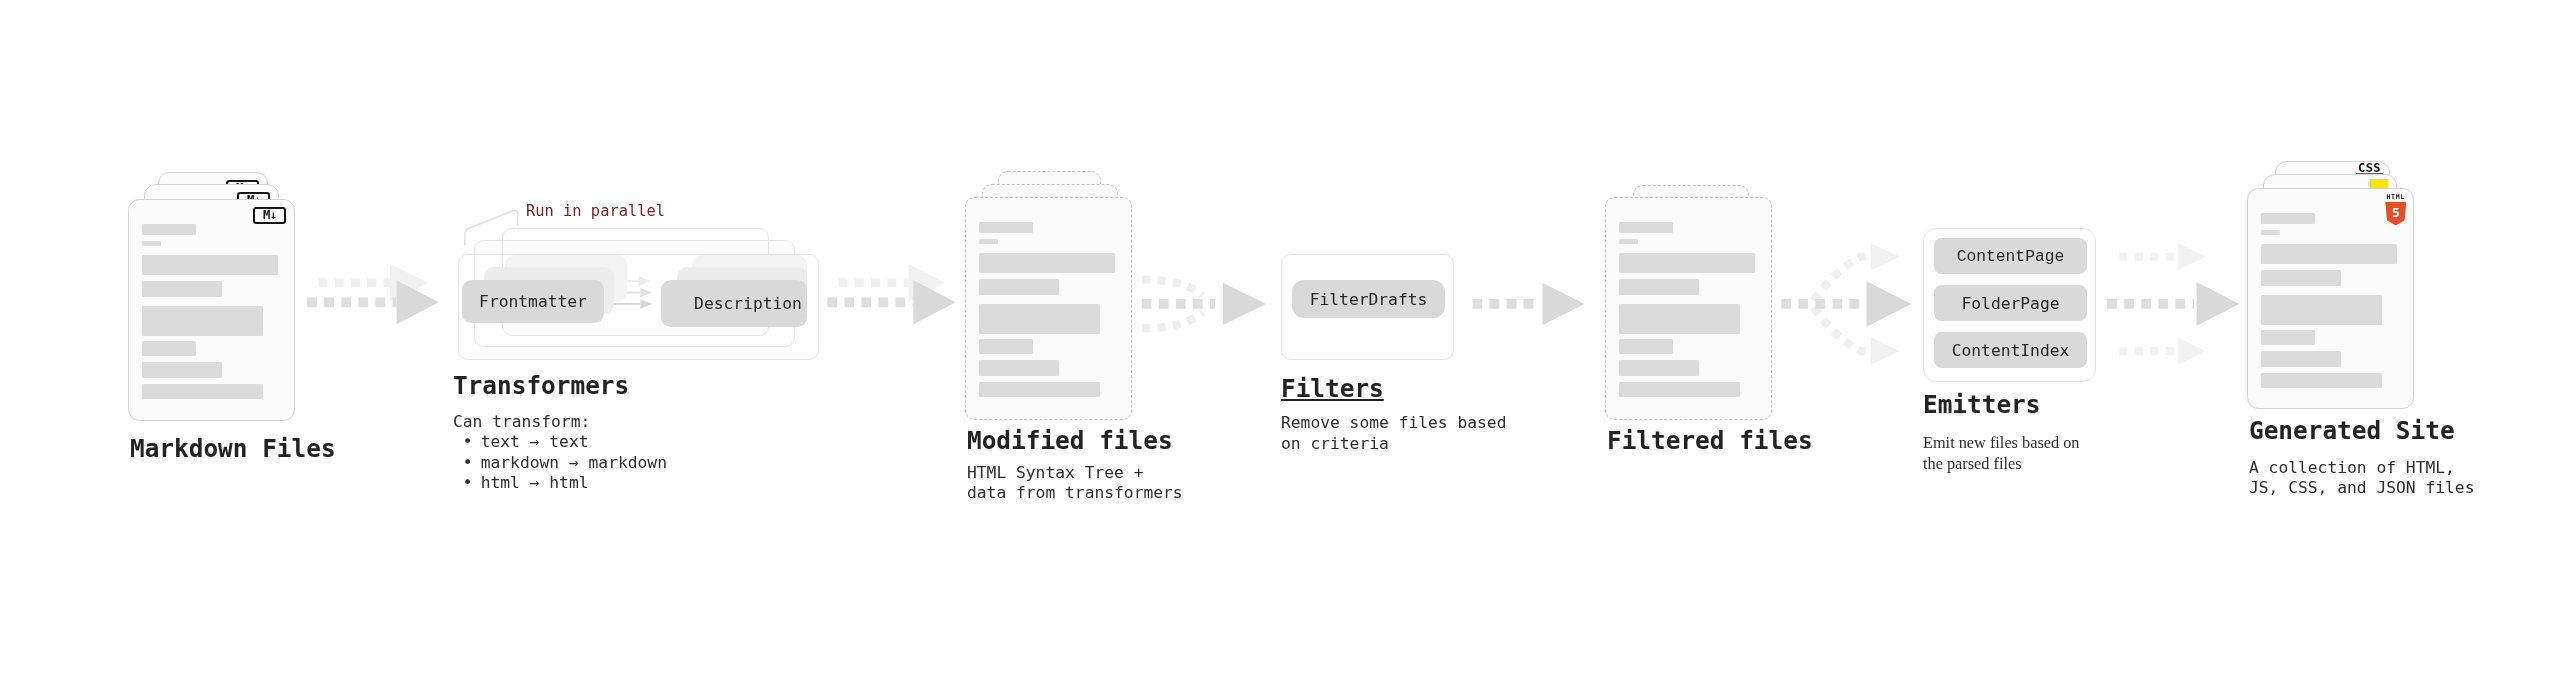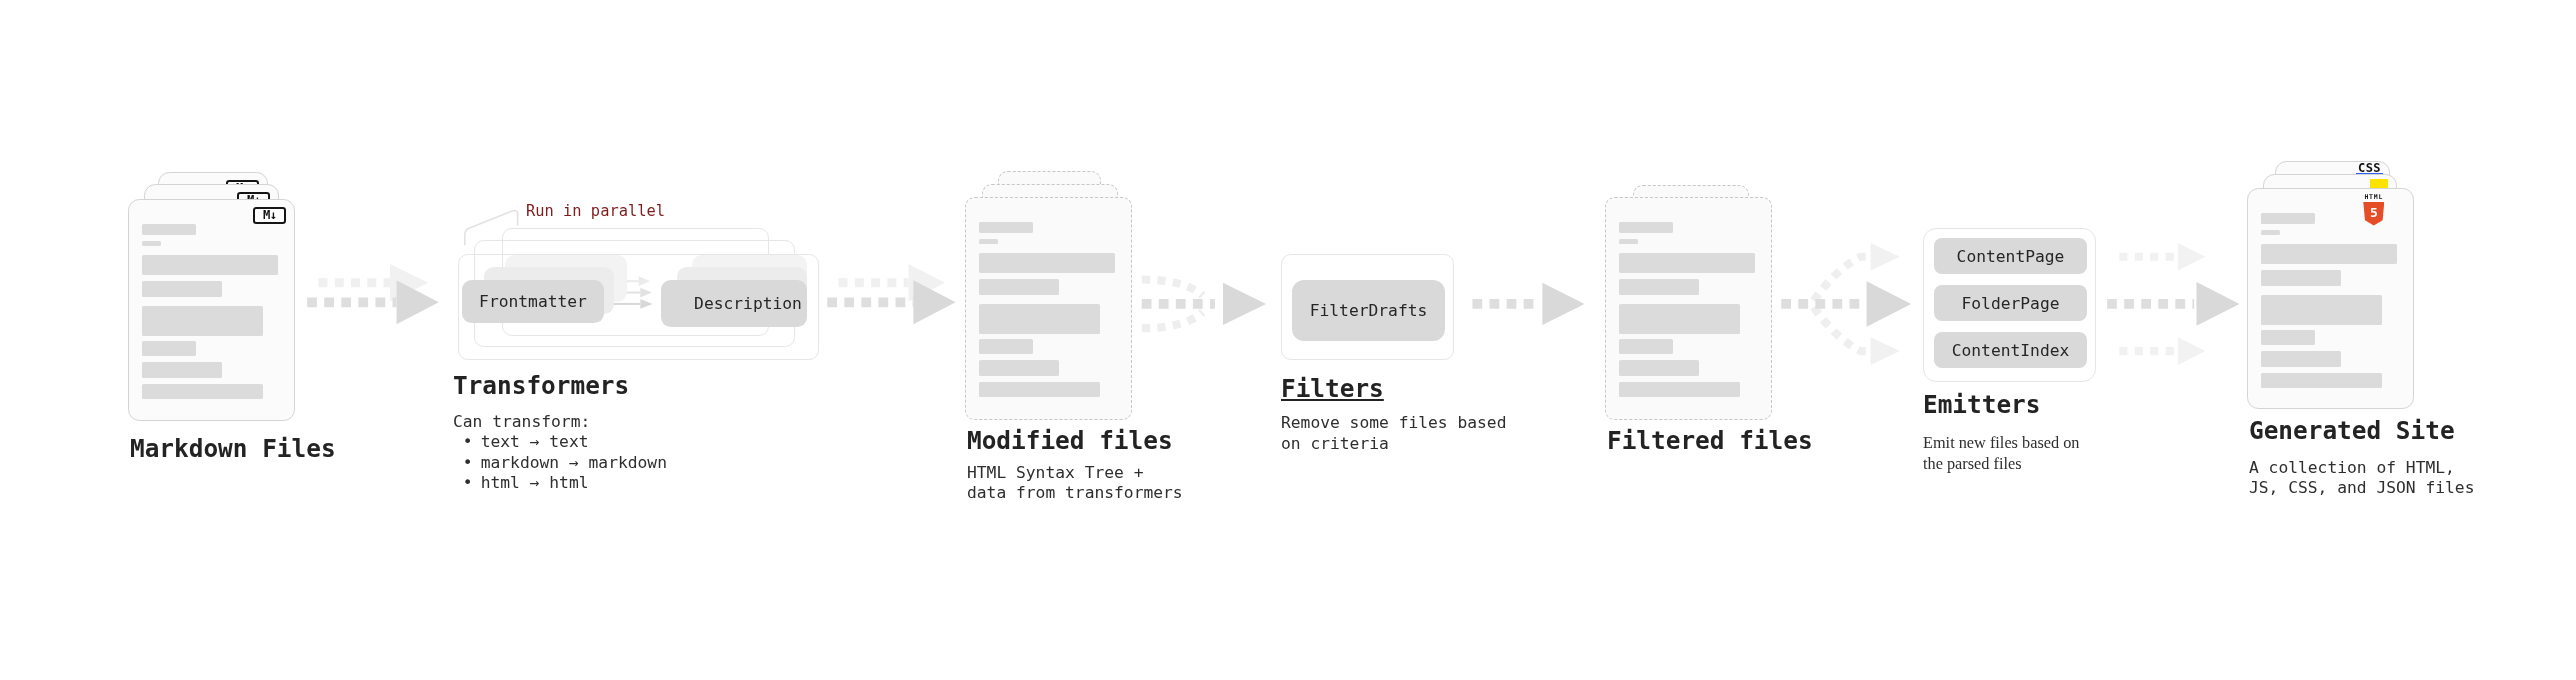--- a/index.html
+++ b/index.html
@@ -99,48 +99,48 @@
     font-size:15.4px; color:#7f1d1d; white-space:nowrap;
   }
 
   
   .mf-back { left:998px; top:171px; width:103px; height:65px; }
   .mf-mid  { left:982px; top:184px; width:136px; height:65px; }
   .mf-front{ left:965px; top:197px; width:167px; height:223px; }
 
   
   .filters-box{ left:1281px; top:254px; width:173px; height:106px; }
-  .chip-filterdrafts{ left:1292px; top:280px; width:153px; height:61px; border-radius:12px; }
+  .chip-filterdrafts{ left:1292px; top:280px; width:153px; height:38px; border-radius:12px; }
 
   
   .ff-back { left:1633px; top:185px; width:116px; height:65px; }
   .ff-front{ left:1605px; top:197px; width:167px; height:223px; }
 
   
   .emitters-box{ left:1923px; top:228px; width:173px; height:154px; border-radius:13px; }
   .chip-e{ left:1934px; width:153px; height:36px; border-radius:8.1px; font-size:16.3px; }
-  .chip-contentpage { top:238px; }
+  .chip-contentpage { top:238px;font-family:Liberation Mono, monospace; }
   .chip-folderpage  { top:285px; }
   .chip-contentindex{ top:332px; }
 
   
   .gs-back { left:2275px; top:161px; width:115px; height:81px; }
   .gs-mid  { left:2263px; top:174px; width:134px; height:81px; }
   .gs-front{ left:2247px; top:188px; width:167px; height:221px; }
   .css-badge{
     position:absolute; top:3.3px; right:6.5px;
     font-size:12px; font-weight:bold; color:#111; letter-spacing:0.4px;
     border-bottom:2.4px solid var(--css-blue); padding:0 1.6px 0.8px 1.6px; line-height:6.5px;
   }
   .js-badge{
     position:absolute; top:4.1px; right:8.1px; width:18px; height:9.8px;
     background:var(--js-yellow); background:#ffe300;
   }
   .html5-logo{
-    position:absolute; top:4.9px; right:27px; width:24.4px;
+    position:absolute; top:4.9px; right:5px; width:24.4px;
     display:flex; flex-direction:column; align-items:center;
   }
   .h5-word{ font-size:6.5px; font-weight:bold; color:#151515; letter-spacing:0.8px; line-height:7.3px; }
   .h5-shield{
     width:21px; height:23.6px; margin-top:0.8px; background:var(--html-orange);
     clip-path:polygon(0 0,100% 0,92% 77%,50% 100%,8% 77%);
     display:flex; align-items:center; justify-content:center;
     color:#fff; font-size:13px; font-weight:bold; padding-bottom:2.4px;
   }
 </style>

